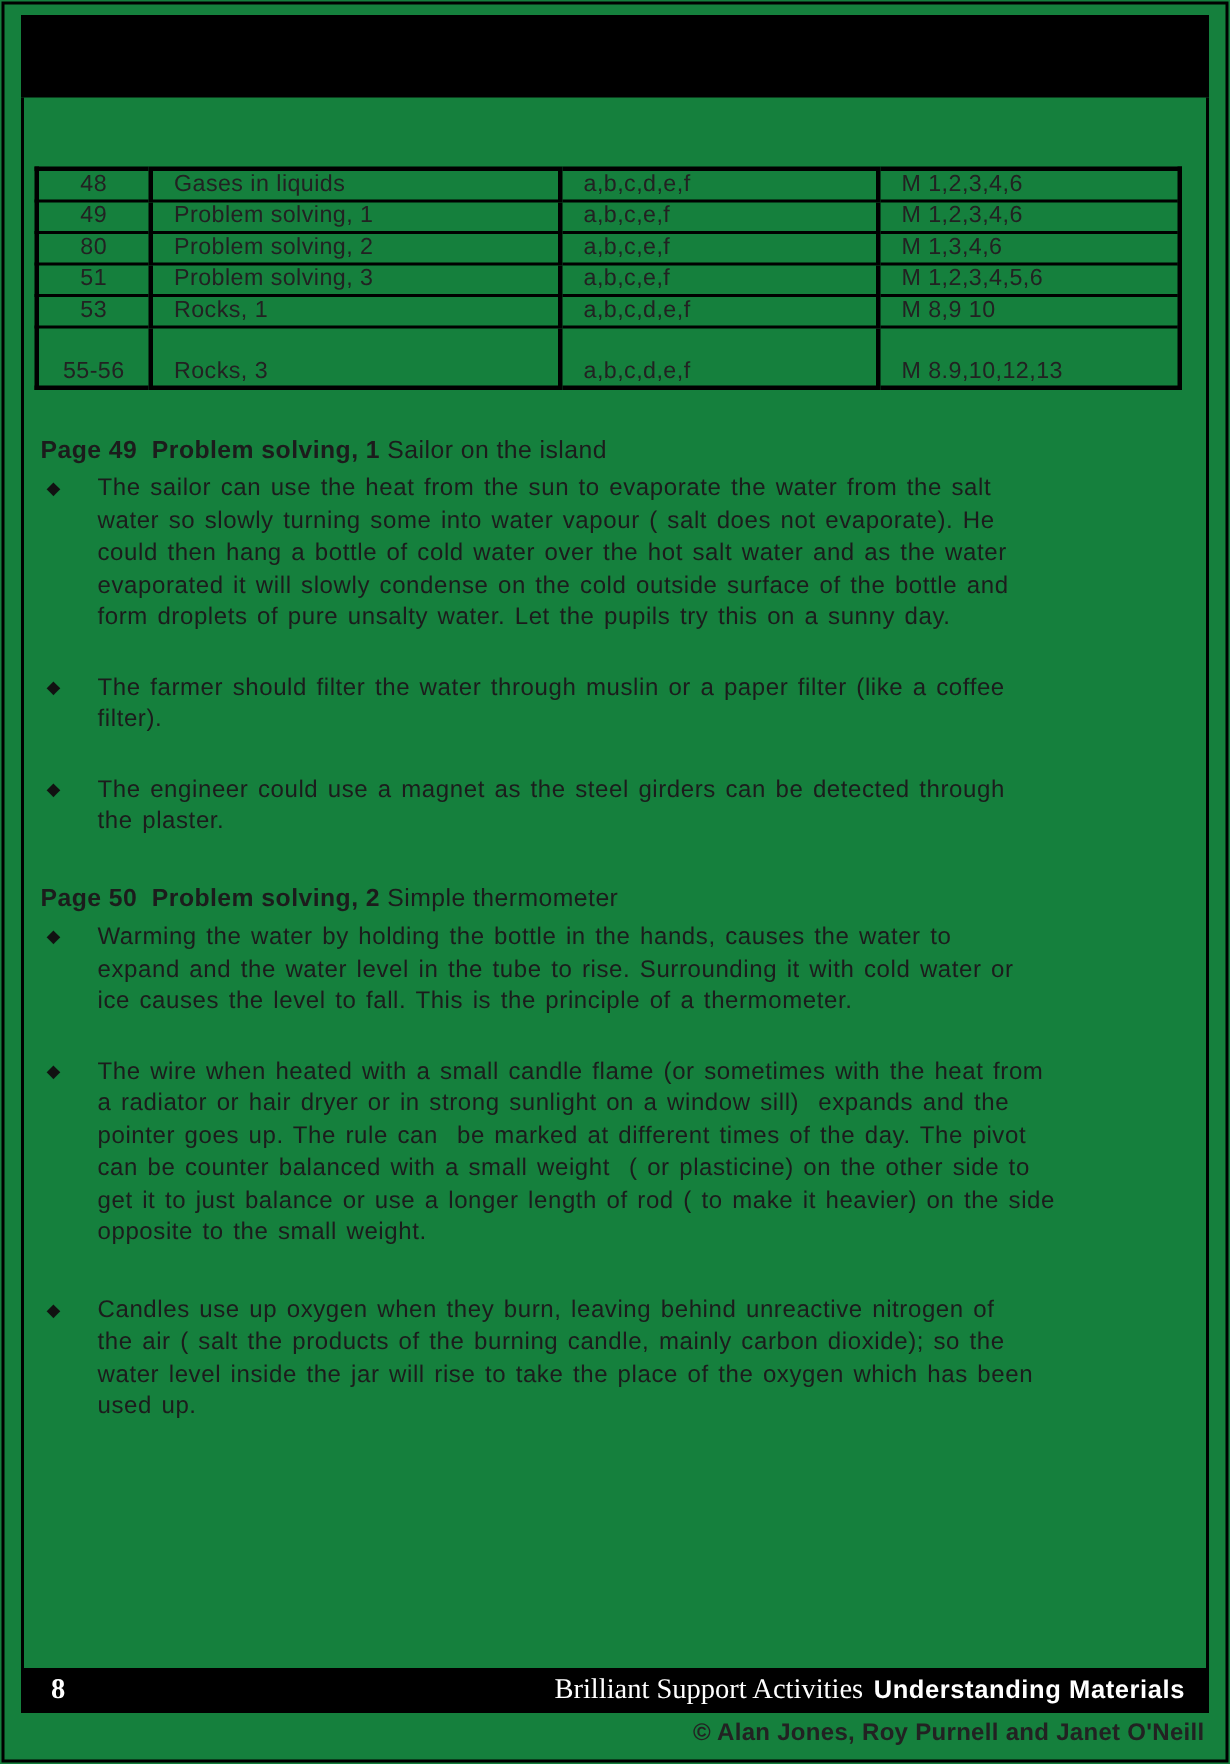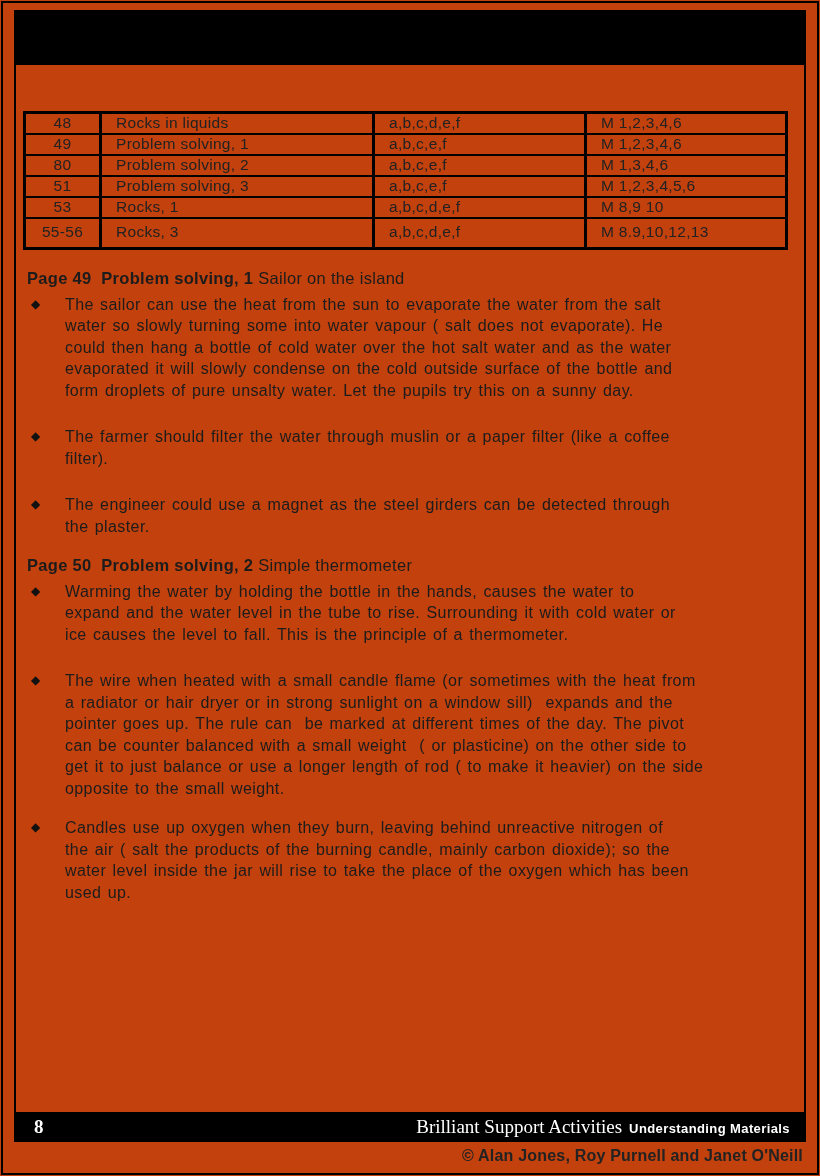--- a/index.html
+++ b/index.html
@@ -1,84 +1,84 @@
 <!DOCTYPE html>
 <html><head>
 <meta charset="utf-8">
 <style>
   * { margin:0; padding:0; box-sizing:border-box; }
   html,body { background:#888; }
   .page {
     position:relative; width:820px; height:1176px; margin:0 auto;
-    background:#c2410c; overflow:hidden;
+    background:#15803d; overflow:hidden;
     font-family:"Liberation Sans", sans-serif; color:#1c1c1c;
   }
   .outer-border { position:absolute; inset:1px; border:2px solid #000; pointer-events:none; }
   .header-bar { position:absolute; left:14px; top:10px; width:792px; height:55px; background:#000; }
   .content-box {
     position:absolute; left:14px; top:65px; width:792px; height:1077px;
     border-left:2px solid #000; border-right:2px solid #000;
   }
   
   table.activities {
     margin:46px 0 0 7px; width:765px;
     border-collapse:collapse; border:3px solid #000;
     font-size:15.5px; letter-spacing:0.3px; color:#222;
   }
   table.activities td { border-top:2px solid #000; border-bottom:2px solid #000; height:21px; vertical-align:middle; }
   td.c1 { width:76px; text-align:center; border-right:3px solid #000; }
   td.c2 { width:273px; padding-left:14px; border-right:3px solid #000; }
   td.c3 { width:212px; padding-left:14px; border-right:3px solid #000; }
   td.c4 { padding-left:14px; }
-  tr.tall td { height:31px; vertical-align:top; padding-top:4px; }
+  tr.tall td { height:31px; vertical-align:top; padding-top:20px; }
   
   .text-area { padding-left:11px; }
   .intro {
     margin-top:28px; white-space:pre;
     font-size:16px; line-height:21.5px; letter-spacing:0.4px; word-spacing:1.5px;
   }
-  .section { margin-top:18px; }
+  .section { margin-top:30px; }
   .heading { white-space:pre; font-size:16.5px; line-height:21.5px; letter-spacing:0.3px; }
   .hb { font-weight:bold; }
   .bullet { display:flex; margin-top:25px; }
   .bullet.first { margin-top:4px; }
   .diamond { flex:none; width:38px; padding-left:4px; font-size:12px; line-height:21.5px; color:#111; }
   .btext {
     white-space:pre; font-size:16px; line-height:21.5px;
     letter-spacing:0.4px; word-spacing:1.5px;
   }
   
   .footer-bar {
     position:absolute; left:0; right:0; bottom:0; height:30px; background:#000;
     display:flex; align-items:center; justify-content:space-between;
     padding:0 14px 0 18px; color:#fff;
   }
   .pagenum { font-family:"Liberation Serif", serif; font-weight:bold; font-size:19px; }
   .footer-right { display:flex; align-items:baseline; gap:7px; }
   .series { font-family:"Liberation Serif", serif; font-size:19px; }
-  .book { font-family:"Liberation Sans", sans-serif; font-weight:bold; font-size:13px; letter-spacing:0.4px; }
+  .book { font-family:"Liberation Sans", sans-serif; font-weight:bold; font-size:17px; letter-spacing:0.4px; }
   .copyright {
     position:absolute; top:1147px; right:17px;
     font-size:16px; font-weight:bold; letter-spacing:0.2px; color:#222;text-align:right;
   }
 </style>
 </head>
 <body>
 
 <div class="page">
   <div class="outer-border"></div>
   <div class="header-bar"></div>
 
   <div class="content-box">
 
     <table class="activities">
       <tbody>
         <tr>
           <td class="c1">48</td>
-          <td class="c2">Rocks in liquids</td>
+          <td class="c2">Gases in liquids</td>
           <td class="c3">a,b,c,d,e,f</td>
           <td class="c4">M 1,2,3,4,6</td>
         </tr>
         <tr>
           <td class="c1">49</td>
           <td class="c2">Problem solving, 1</td>
           <td class="c3">a,b,c,e,f</td>
           <td class="c4">M 1,2,3,4,6</td>
         </tr>
         <tr>

